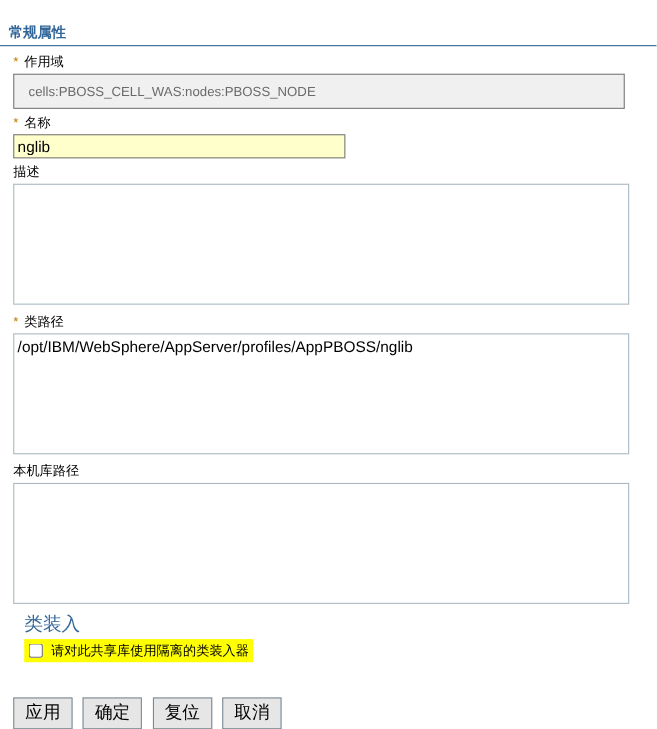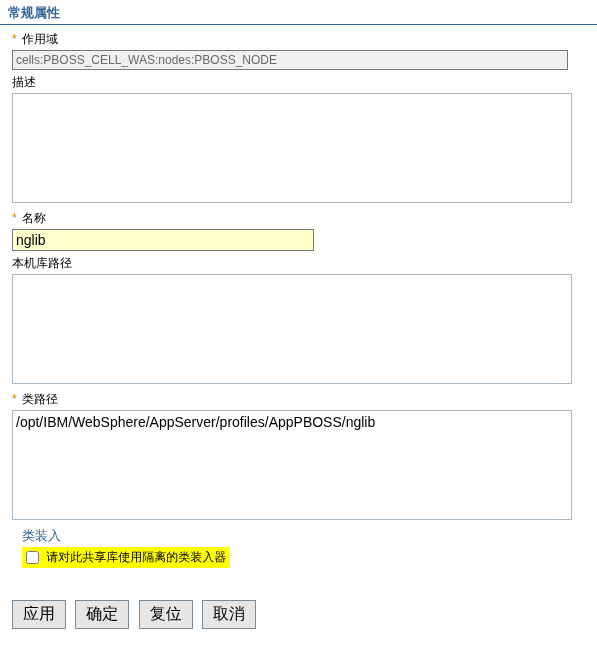--- a/index.html
+++ b/index.html
@@ -7,21 +7,21 @@
     font-family: Arial, "Microsoft YaHei", sans-serif;
     font-size: 12px;
     background: #fff;
     color: #000;
     width: 597px;
   }
   .section-title {
     color: #336699;
     font-weight: bold;
     font-size: 13px;
-    padding: 4px 8px 2px 8px;
+    padding: 21px 8px 2px 8px;
     border-bottom: 1px solid #336699;
   }
   .form-area {
     padding: 6px 12px 8px 12px;
   }
   .field-block {
     margin-bottom: 4px;
   }
   .req {
     color: #c08000;
@@ -30,23 +30,23 @@
   .label-line {
     margin-bottom: 2px;
     color: #000;
   }
   .ro-input {
     width: 556px;
     box-sizing: border-box;
     border: 1px solid #7a7a7a;
     background: #f0f0f0;
     color: #6a6a6a;
-    padding: 2px 3px;
+    padding: 2px 13px;
     font-size: 12px;
-    height: 20px;
+    height: 32px;
   }
   .name-input {
     width: 302px;
     box-sizing: border-box;
     border: 1px solid #7a7a7a;
     background: #ffffcc;
     padding: 2px 3px;
     font-size: 14px;
     height: 22px;
   }
@@ -62,21 +62,21 @@
     padding: 2px 3px;
     resize: none;
     overflow-y: scroll;
     line-height: 18px;
   }
   .ta-desc { height: 110px; }
   .ta-cp   { height: 110px; }
   .ta-np   { height: 110px; }
   .sub-title {
     color: #336699;
-    font-size: 13px;
+    font-size: 17px;
     margin: 4px 0 2px 10px;
   }
   .hl-row {
     background: #ffff00;
     padding: 2px 4px;
     display: inline-block;
     margin-left: 10px;
   }
   .hl-row input[type=checkbox]{
     vertical-align: middle;
@@ -107,51 +107,51 @@
   <div class="field-block">
     <div class="label-line">
       <span class="req">*</span>
       <span>作用域</span>
     </div>
     <input type="text" class="ro-input" readonly="" value="cells:PBOSS_CELL_WAS:nodes:PBOSS_NODE" style="">
   </div>
 
   <div class="field-block">
     <div class="label-line">
+      <span class="req">*</span>
+      <span>名称</span>
+    </div>
+    <input type="text" class="name-input" value="nglib" style="">
+  </div>
+
+  <div class="field-block">
+    <div class="label-line">
       <span>描述</span>
     </div>
     <div class="textarea-wrap">
       <textarea class="ta-desc" style=""></textarea>
     </div>
   </div>
 
   <div class="field-block">
     <div class="label-line">
       <span class="req">*</span>
-      <span>名称</span>
+      <span>类路径</span>
     </div>
-    <input type="text" class="name-input" value="nglib" style="">
+    <div class="textarea-wrap">
+      <textarea class="ta-cp" style="">/opt/IBM/WebSphere/AppServer/profiles/AppPBOSS/nglib</textarea>
+    </div>
   </div>
 
   <div class="field-block">
     <div class="label-line">
       <span>本机库路径</span>
     </div>
     <div class="textarea-wrap">
       <textarea class="ta-np" style=""></textarea>
-    </div>
-  </div>
-
-  <div class="field-block">
-    <div class="label-line">
-      <span class="req">*</span>
-      <span>类路径</span>
-    </div>
-    <div class="textarea-wrap">
-      <textarea class="ta-cp" style="">/opt/IBM/WebSphere/AppServer/profiles/AppPBOSS/nglib</textarea>
     </div>
   </div>
 
   <div>
     <div class="sub-title">类装入</div>
     <span class="hl-row">
       <input type="checkbox" style="">
       <span>请对此共享库使用隔离的类装入器</span>
     </span>
   </div>

